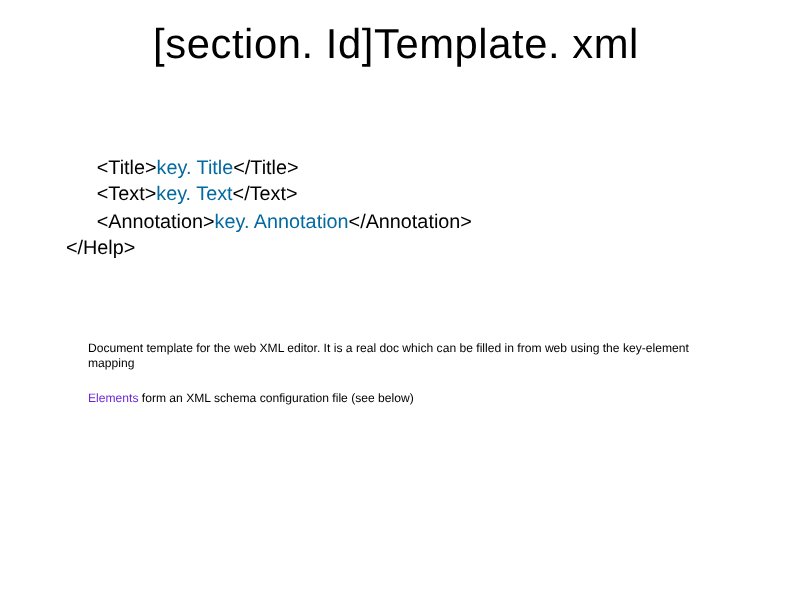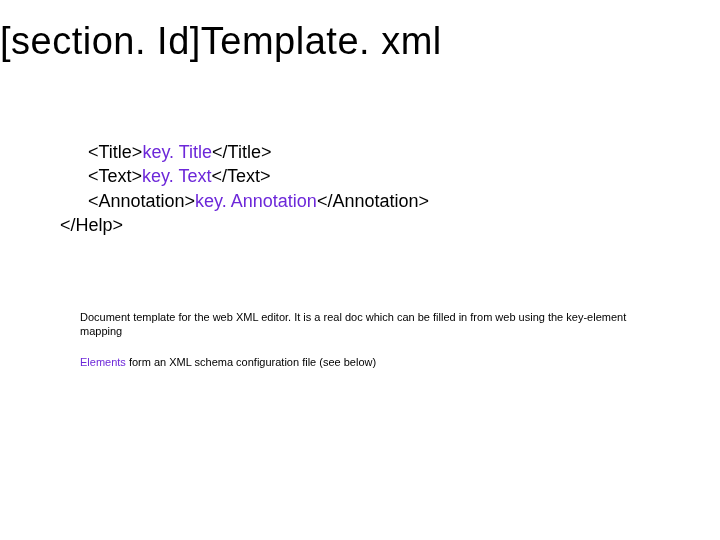--- a/index.html
+++ b/index.html
@@ -15,35 +15,36 @@
     position: relative;
     width: 720px;
     height: 540px;
     box-sizing: border-box;
   }
   .title {
     position: absolute;
     top: 20px;
     left: 0;
     width: 720px;
+    text-align: center;
     font-size: 38px;
     font-weight: 400;
     letter-spacing: 0.5px;
   }
   .xml-block {
     position: absolute;
     top: 140px;
     left: 60px;
     width: 600px;
     font-size: 18px;
     line-height: 1.35;
   }
   .xml-line { white-space: pre; }
   .indent { padding-left: 28px; }
-  .key-red { color: #6d28d9; }
+  .key-red { color: #0369a1; }
   .paras {
     position: absolute;
     top: 310px;
     left: 80px;
     width: 580px;
     font-size: 11px;
     line-height: 1.3;
   }
   .paras p { margin: 0 0 16px 0; }
   .em-red { color: #6d28d9; }

